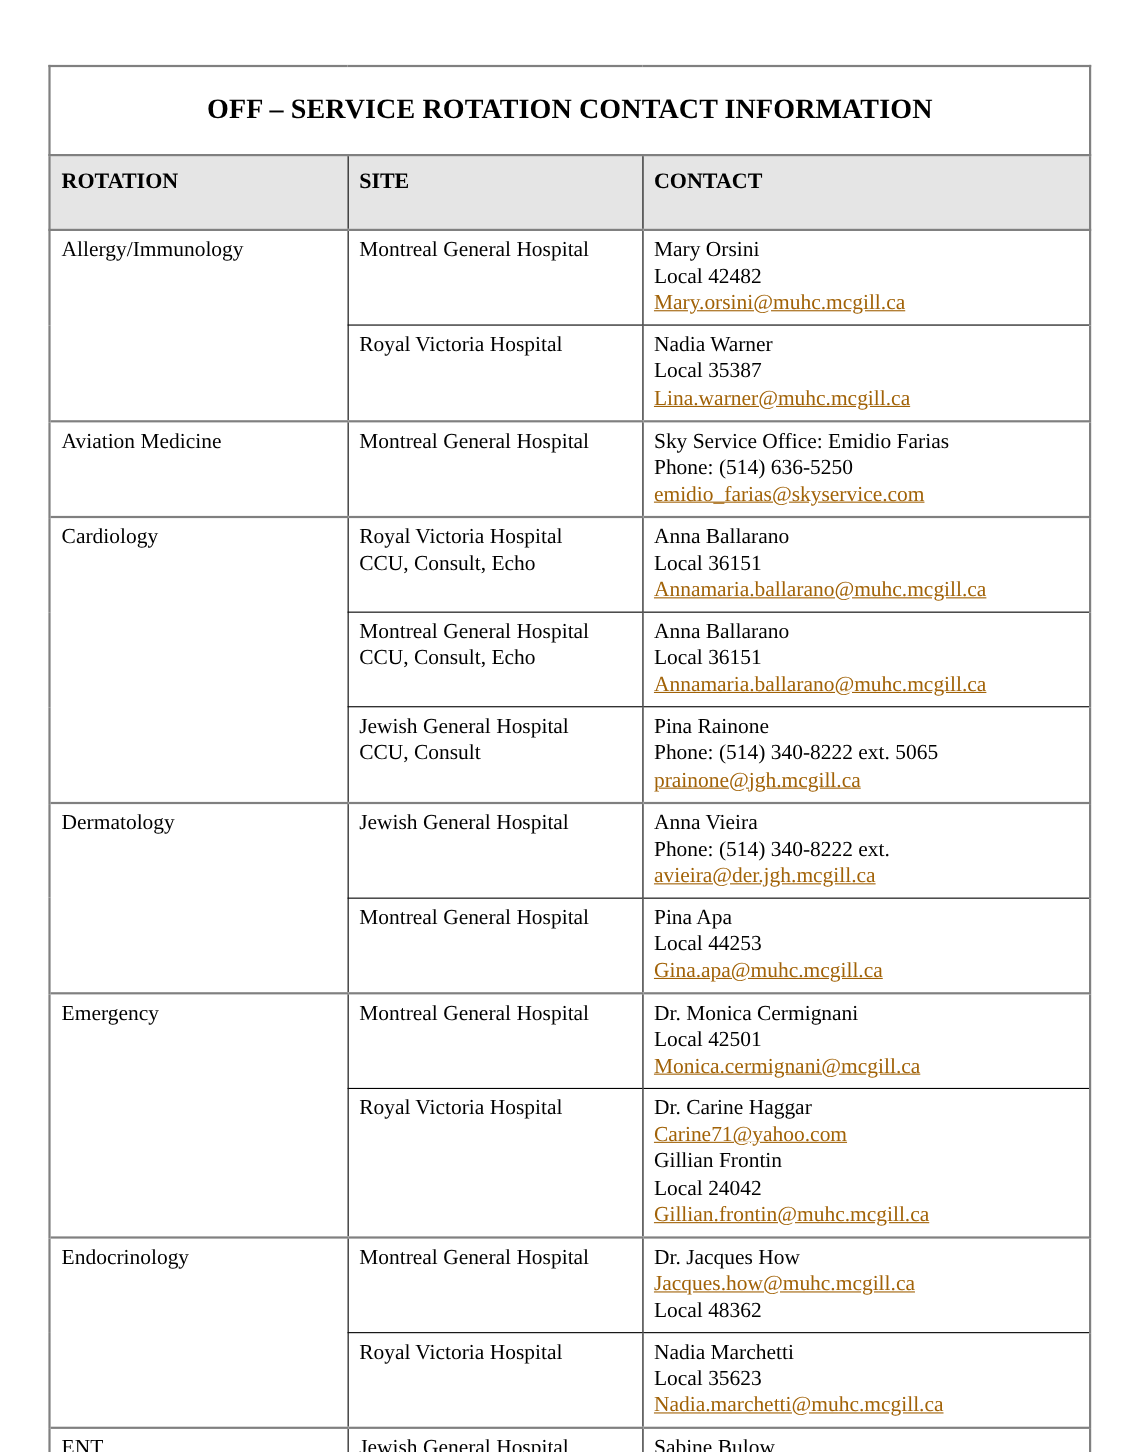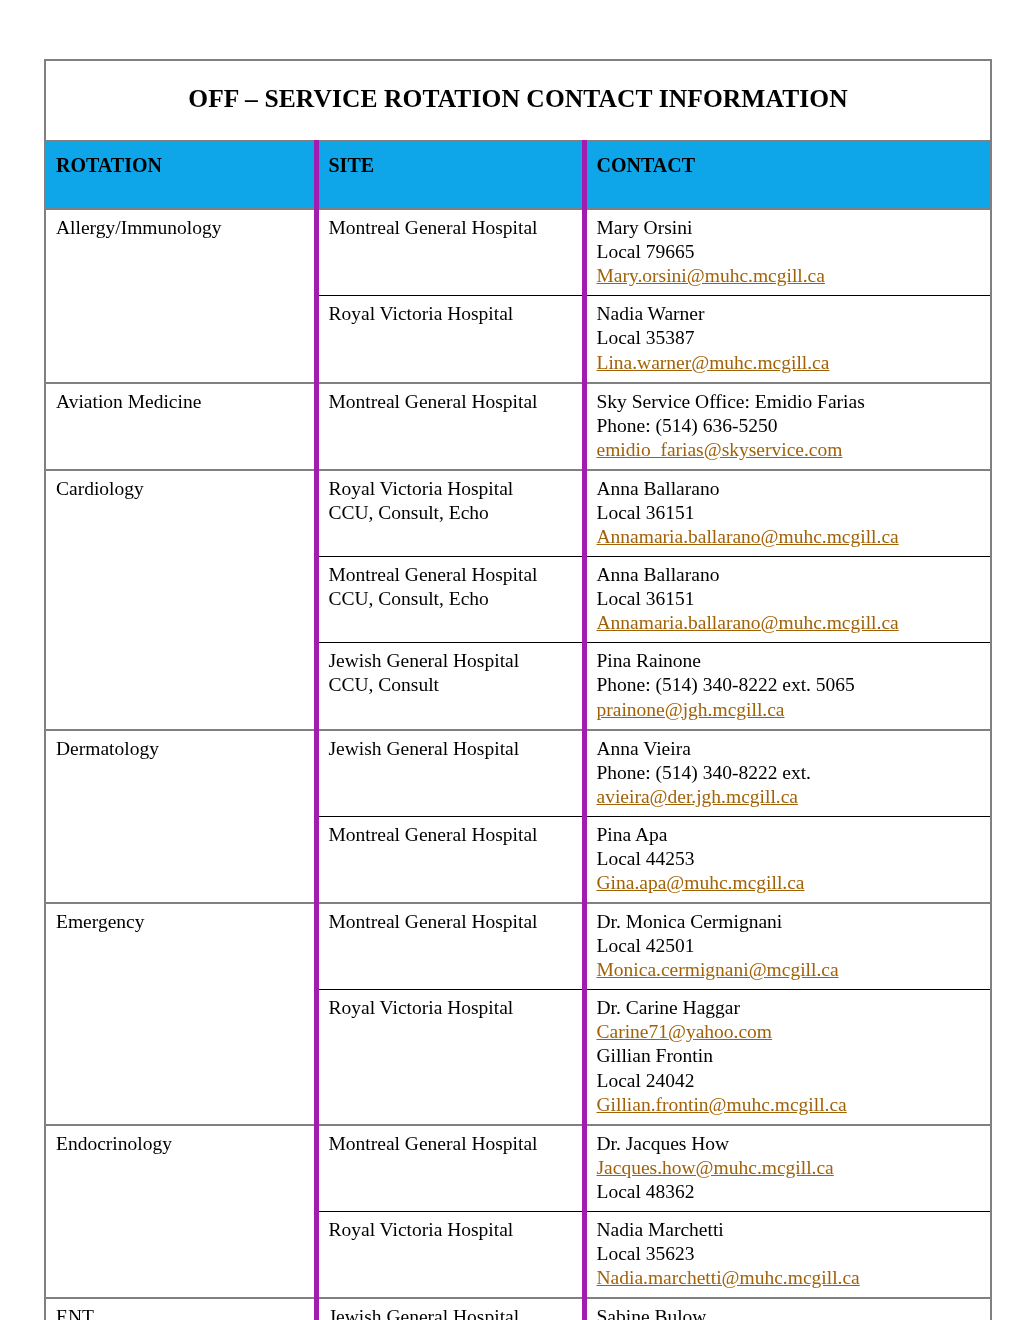--- a/index.html
+++ b/index.html
@@ -28,41 +28,41 @@
     border-collapse: collapse;
     table-layout: fixed;
   }
   .doc-table td, .doc-table th {
     vertical-align: top;
     padding: 6px 8px 7px 10px;
     font-size: 19.5px;
     line-height: 1.235;
     font-weight: normal;
     text-align: left;
-    border-left: 5px solid #a21caf;
+    border-left: 1px solid #a21caf;
     border-right: 1px solid #000000;
   }
   
   .title-row td {
     border-top: 2.5px solid #808080;
     border-left: 2.5px solid #808080;
     border-right: 2.5px solid #808080;
     border-bottom: 2.5px solid #808080;
     padding: 22px 10px 26px 10px;
   }
   .doc-title {
     display: block;
     text-align: center;
     font-size: 25.5px;
     font-weight: bold;
     letter-spacing: 0.1px;
   }
   
   .head-row th {
-    background: #0ea5e9;
+    background: #e5e5e5;
     font-weight: bold;
     font-size: 20px;
     padding-top: 11px;
     padding-bottom: 30px;
     border-bottom: 2.5px solid #808080;
   }
   .head-row th.c-rot { border-left: 2.5px solid #808080; }
   .head-row th.c-con { border-right: 2.5px solid #808080; font-family: Liberation Serif, serif; }
 
   
@@ -108,21 +108,21 @@
       </tr>
     <tr class="grp-start">
           <td class="c-rot" rowspan="2">
             <span class="cell-line">Allergy/Immunology</span>
           </td>
           <td class="c-site">
             <span class="cell-line">Montreal General Hospital</span>
           </td>
           <td class="c-con">
             <span class="cell-line">Mary Orsini</span>
-            <span class="cell-line">Local 79665</span>
+            <span class="cell-line">Local 42482</span>
             <a class="email" href="mailto:Mary.orsini@muhc.mcgill.ca">Mary.orsini@muhc.mcgill.ca</a>
           </td>
         </tr>
         <tr class="sub-start">
           <td class="c-site">
             <span class="cell-line">Royal Victoria Hospital</span>
           </td>
           <td class="c-con">
             <span class="cell-line">Nadia Warner</span>
             <span class="cell-line">Local 35387</span>

